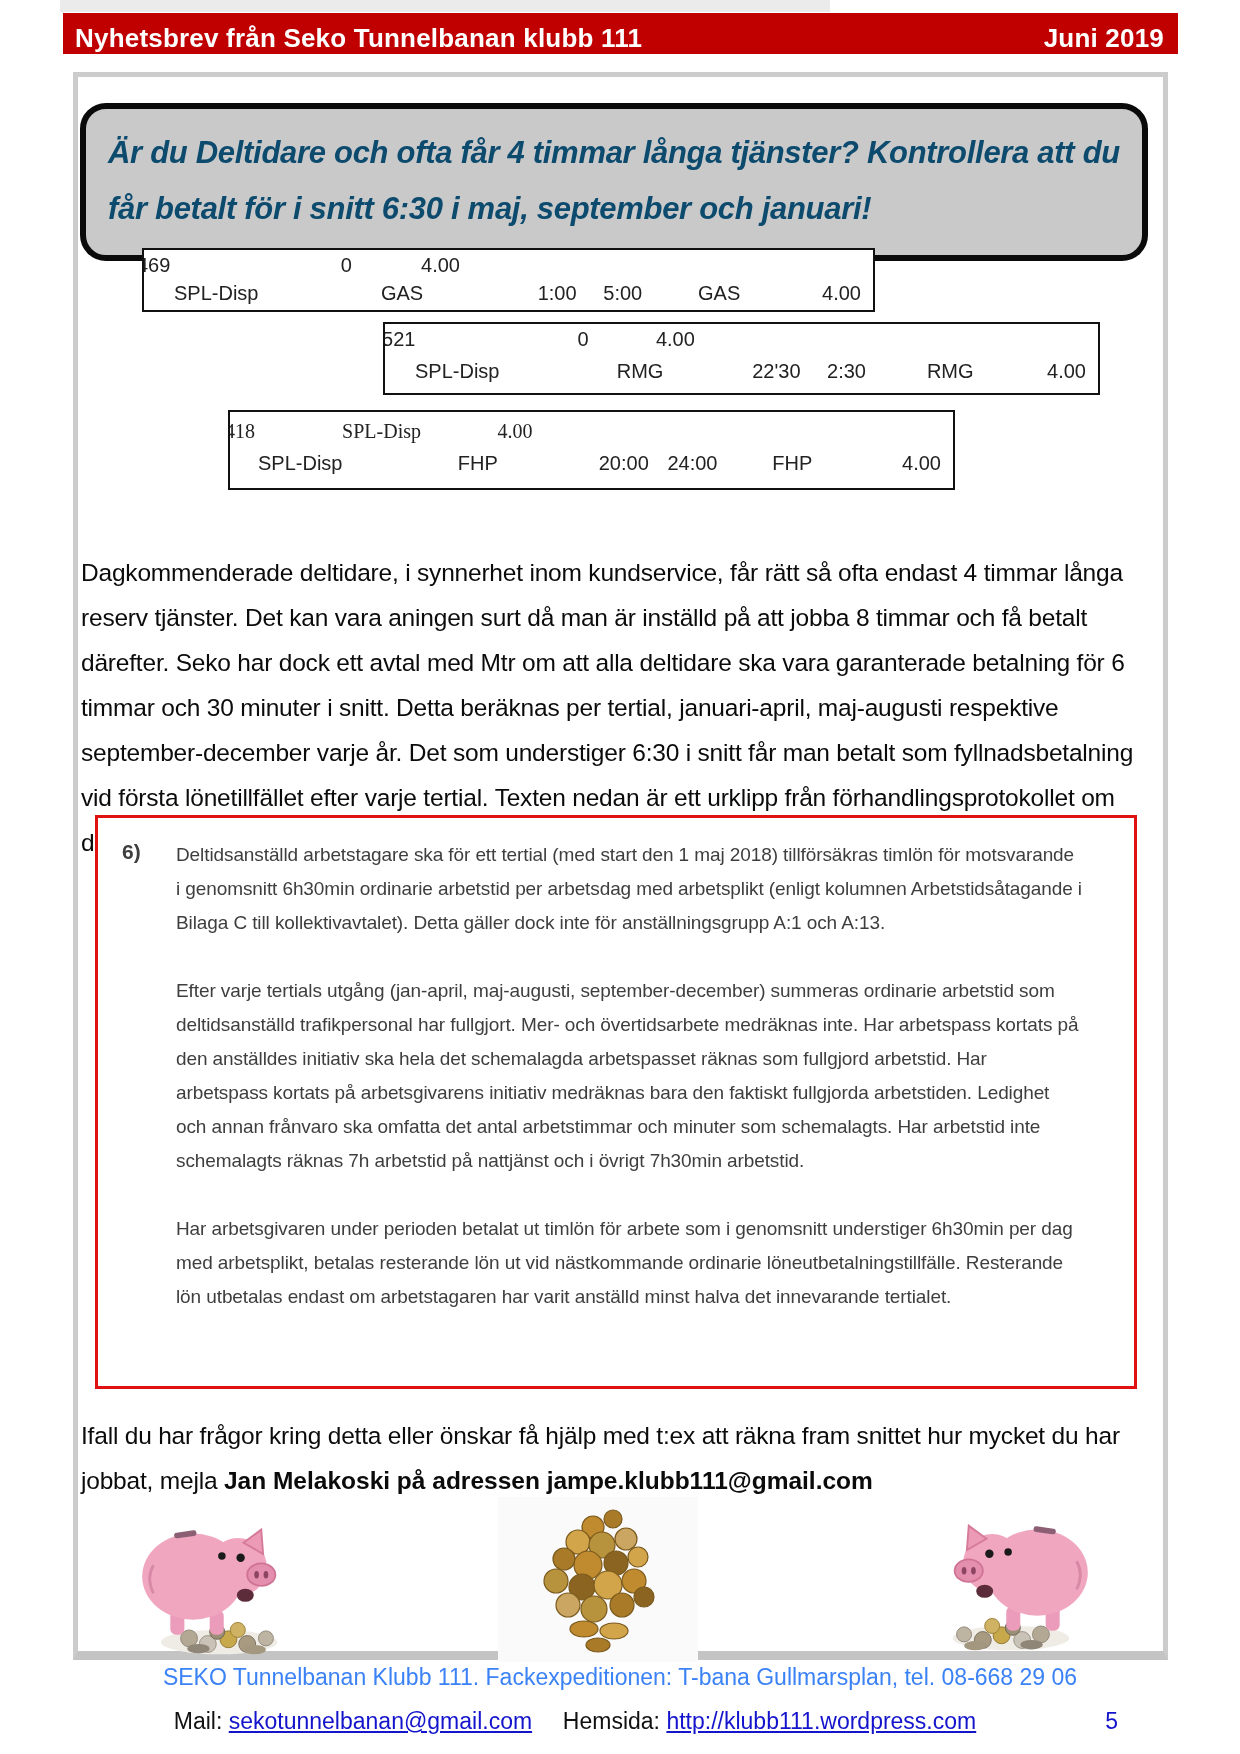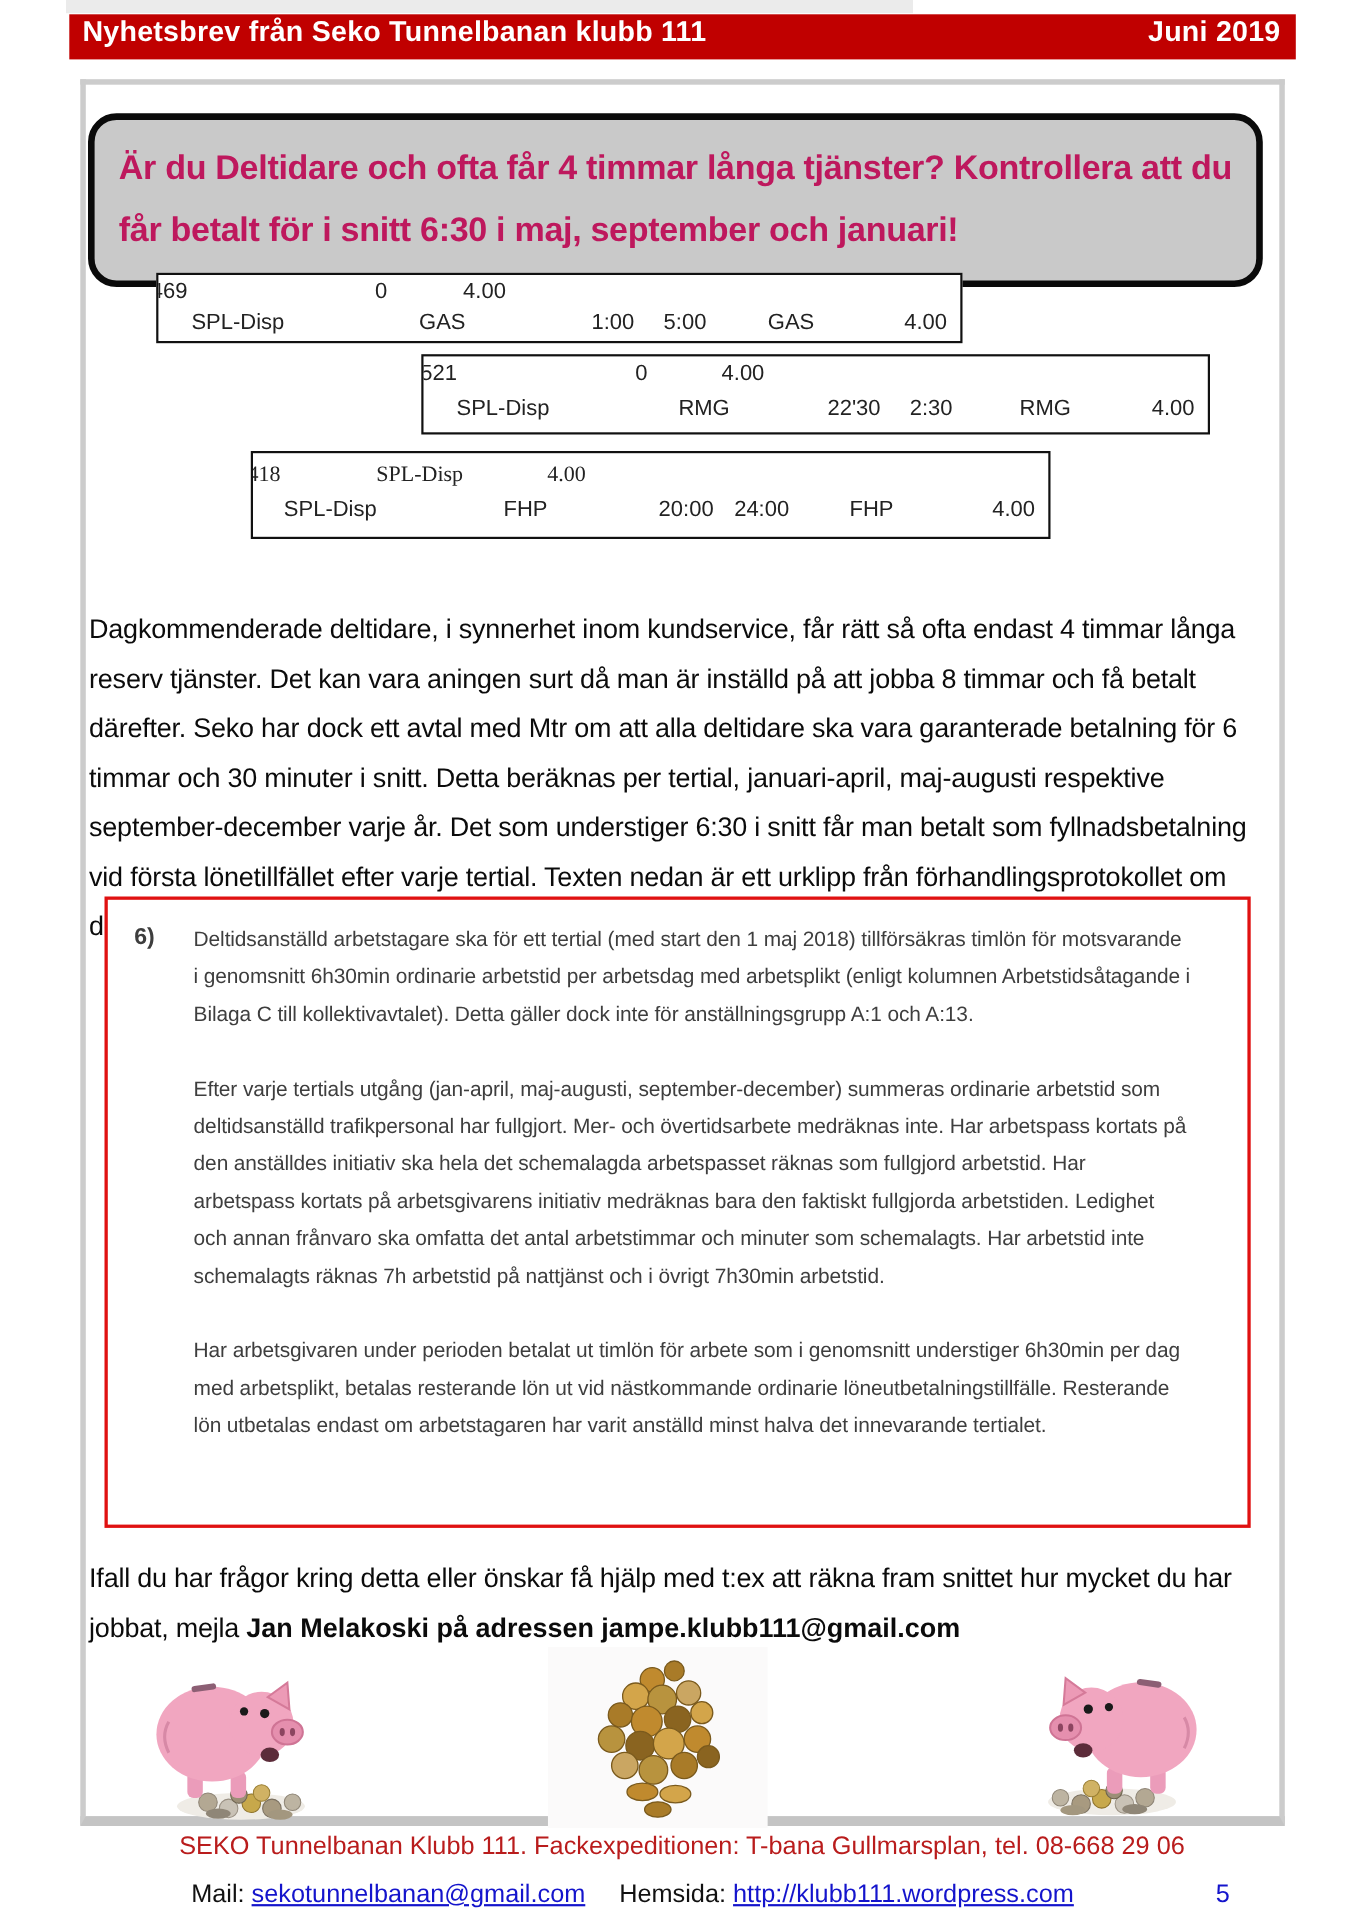--- a/index.html
+++ b/index.html
@@ -8,36 +8,36 @@
     position:relative; width:1240px; height:1754px;
     background:#ffffff; overflow:hidden;
     font-family:"Liberation Sans", sans-serif; color:#000;
   }
   
   .top-strip { position:absolute; left:60px; top:0; width:770px; height:12px; background:#ebebeb; }
 
   
   .header-bar {
     position:absolute; left:63px; top:13px; width:1115px; height:41px;
-    background:#c00000; color:#fff; display:flex; justify-content:space-between; align-items:flex-start;
+    background:#c00000; color:#fff; display:flex; justify-content:space-between; align-items:flex-end;
     padding:0 14px 0 12px; font-weight:bold; font-size:26px; letter-spacing:0.2px;
   }
 
   
   .frame {
     position:absolute; left:73px; top:72px; width:1095px; height:1588px;
     border:5px solid #cccccc; border-bottom:9px solid #c4c4c4; background:#ffffff;
   }
 
   
   .title-box {
     position:absolute; left:2px; top:26px; width:1068px;
     background:#c9c9c9; border:6px solid #0a0a0a; border-radius:26px;
     padding:16px 18px 18px 22px;
-    font-size:31px; font-weight:bold; line-height:56px; letter-spacing:-0.3px; color:#be185d;
+    font-size:31px; font-weight:bold; line-height:56px; letter-spacing:-0.3px; color:#0c4a6e;font-style:italic;
   }
 
   
   .snippet {
     position:absolute; background:#fff; border:2px solid #111;
     font-size:20px; color:#222; overflow:hidden;
   }
   .snippet .row { position:absolute; left:0; right:0; height:26px; white-space:nowrap; }
   .snippet .row span { position:absolute; }
   .s1 { left:64px;  top:171px; width:733px; height:64px; }
@@ -66,21 +66,21 @@
     position:absolute; left:3px; top:1336px; width:1078px;
     font-size:24.5px; line-height:45px; color:#0b0b0b; letter-spacing:-0.2px;
   }
   .contact-par b { letter-spacing:0; }
 
   .images-row { position:absolute; left:0; top:1428px; width:100%; height:155px; }
   .img-box { position:absolute; }
 
   .footer-line1 {
     position:absolute; left:0; top:1664px; width:1240px; text-align:center;
-    font-size:23px; color:#b91c1c;
+    font-size:23px; color:#3b82f6;
   }
   .footer-line2 {
     position:absolute; left:0; top:1708px; width:1240px; text-align:center;
     font-size:23px; color:#111; transform:translateX(-45px);
   }
   .footer-line2 a { color:#1414cc; text-decoration:underline; }
   .page-number {
     position:absolute; top:1708px; right:122px; font-size:23px; color:#1414cc;
   }
   .sp { display:inline-block; width:18px; }

